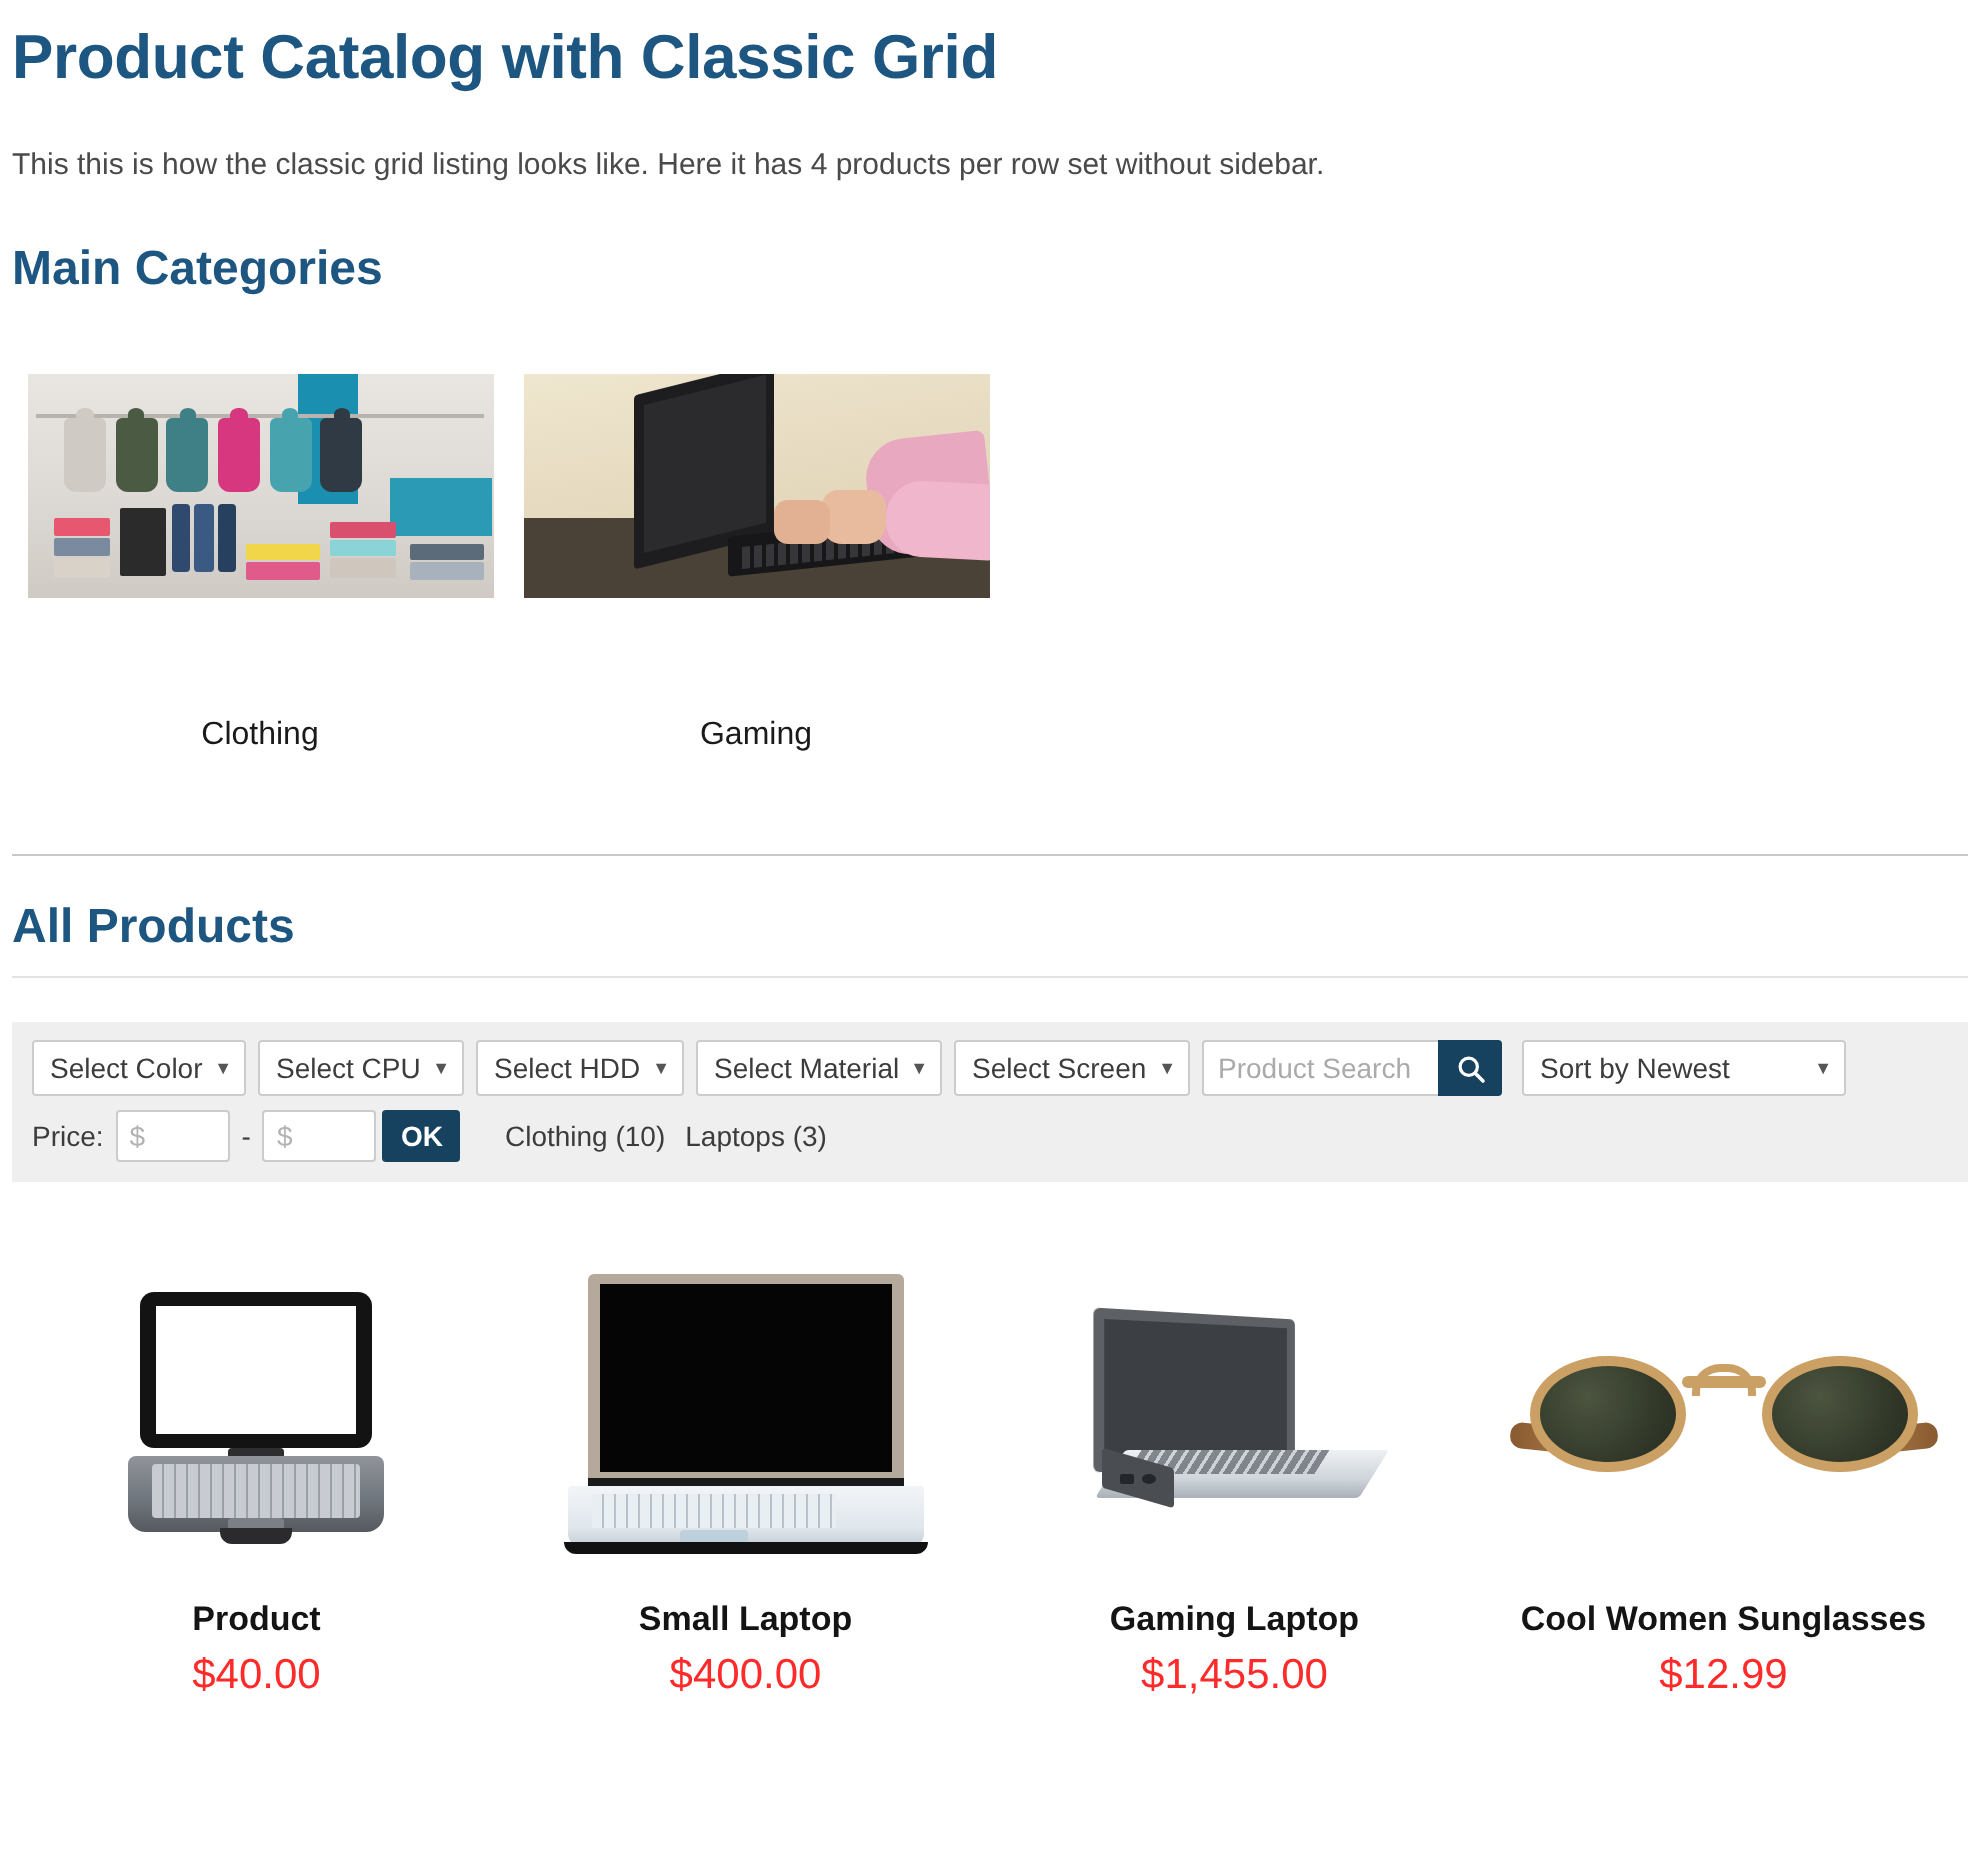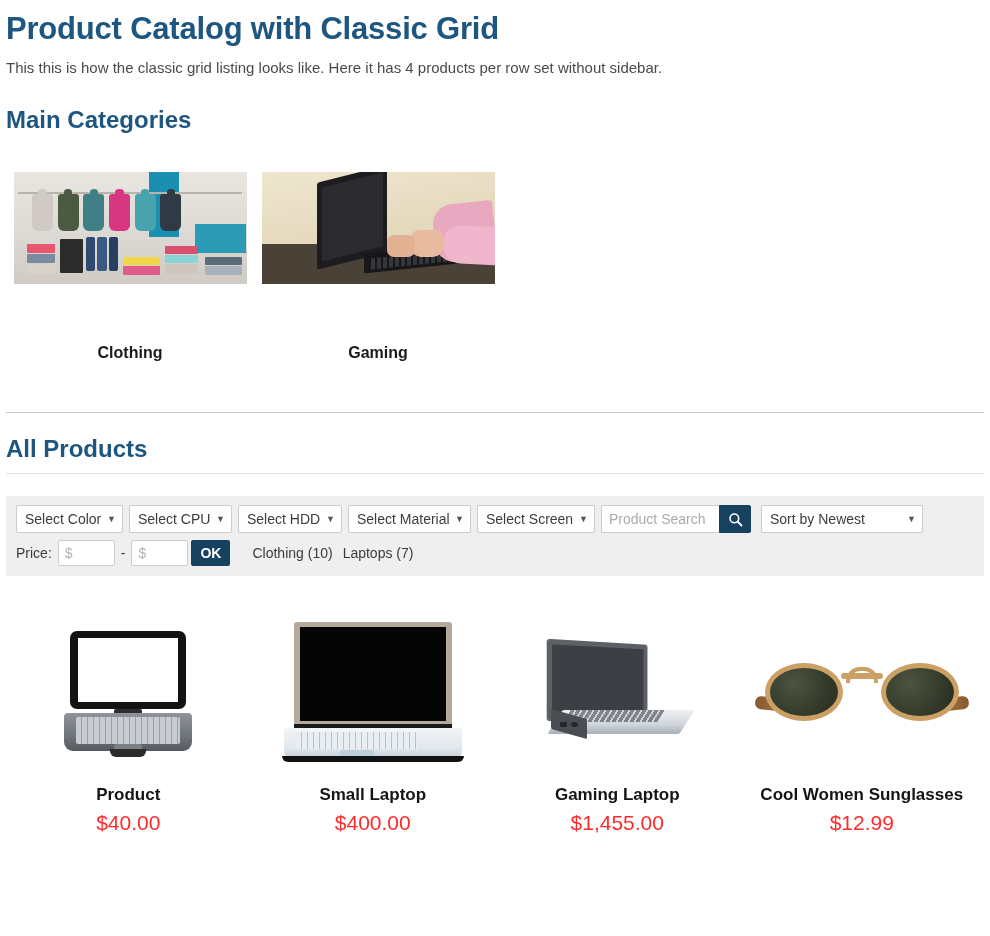--- a/index.html
+++ b/index.html
@@ -17,21 +17,21 @@
     font-size: 31px;
     line-height: 1.1;
     font-weight: bold;
     color: #1c5681;
     margin: 12px 0 0 0;
     letter-spacing: -0.2px;
   }
   p.page-subtitle {
     font-size: 15px;
     color: #4a4a4a;
-    margin: 13px 0 0 0;
+    margin: 28px 0 0 0;
   }
   h2.section-title {
     font-size: 24px;
     font-weight: bold;
     color: #1c5681;
     margin: 30px 0 0 0;
   }
   h2.section-title.products { margin: 22px 0 0 0; }
 
   
@@ -48,21 +48,21 @@
     width: 233px;
     height: 112px;
     margin: 0 auto;
     overflow: hidden;
     position: relative;
     display: block;
   }
   .category-label {
     margin-top: 60px;
     font-size: 16px;
-    font-weight: bold;
+    font-weight: normal;
     color: #1a1a1a;
   }
 
   
   .img-clothing { background:#cfd2d3; }
   .img-clothing .wall { position:absolute; inset:0; background:linear-gradient(180deg,#e9e6e2 0%,#ddd9d4 55%,#cfcac4 100%); }
   .img-clothing .teal1 { position:absolute; left:58%; top:0; width:13%; height:58%; background:#1b8fb0; }
   .img-clothing .teal2 { position:absolute; left:78%; top:46%; width:22%; height:26%; background:#2a9ab5; }
   .img-clothing .rail { position:absolute; left:2%; top:18%; width:96%; height:2px; background:#b9b3ad; }
   .shirt { position:absolute; top:20%; width:9%; height:33%; border-radius:3px 3px 6px 6px; }
@@ -404,21 +404,21 @@
 
     <div class="filter-row second">
       <span class="price-label">Price:</span>
       <input class="price-input" type="text" placeholder="$" style="">
       <span class="price-dash">-</span>
       <input class="price-input" type="text" placeholder="$" style="">
       <button class="ok-btn">OK</button>
 
       <span class="cat-links">
         <a class="cat-link">Clothing (10)</a>
-        <a class="cat-link">Laptops (7)</a>
+        <a class="cat-link">Laptops (3)</a>
       </span>
     </div>
 
   </div>
 
   <div class="product-grid">
 
     <div class="product-card">
       <div class="product-thumb">
         <div class="art nb">

